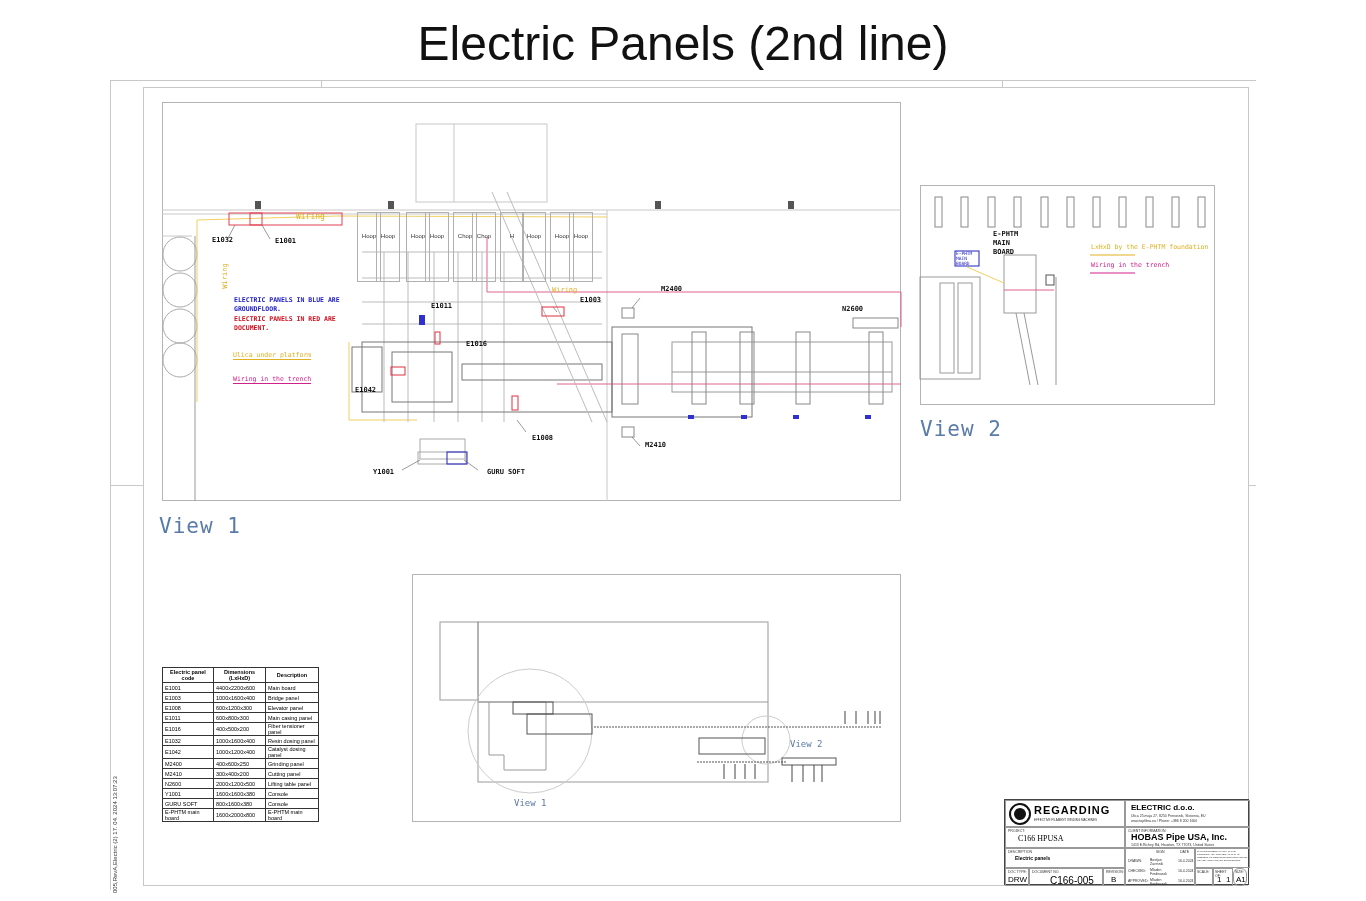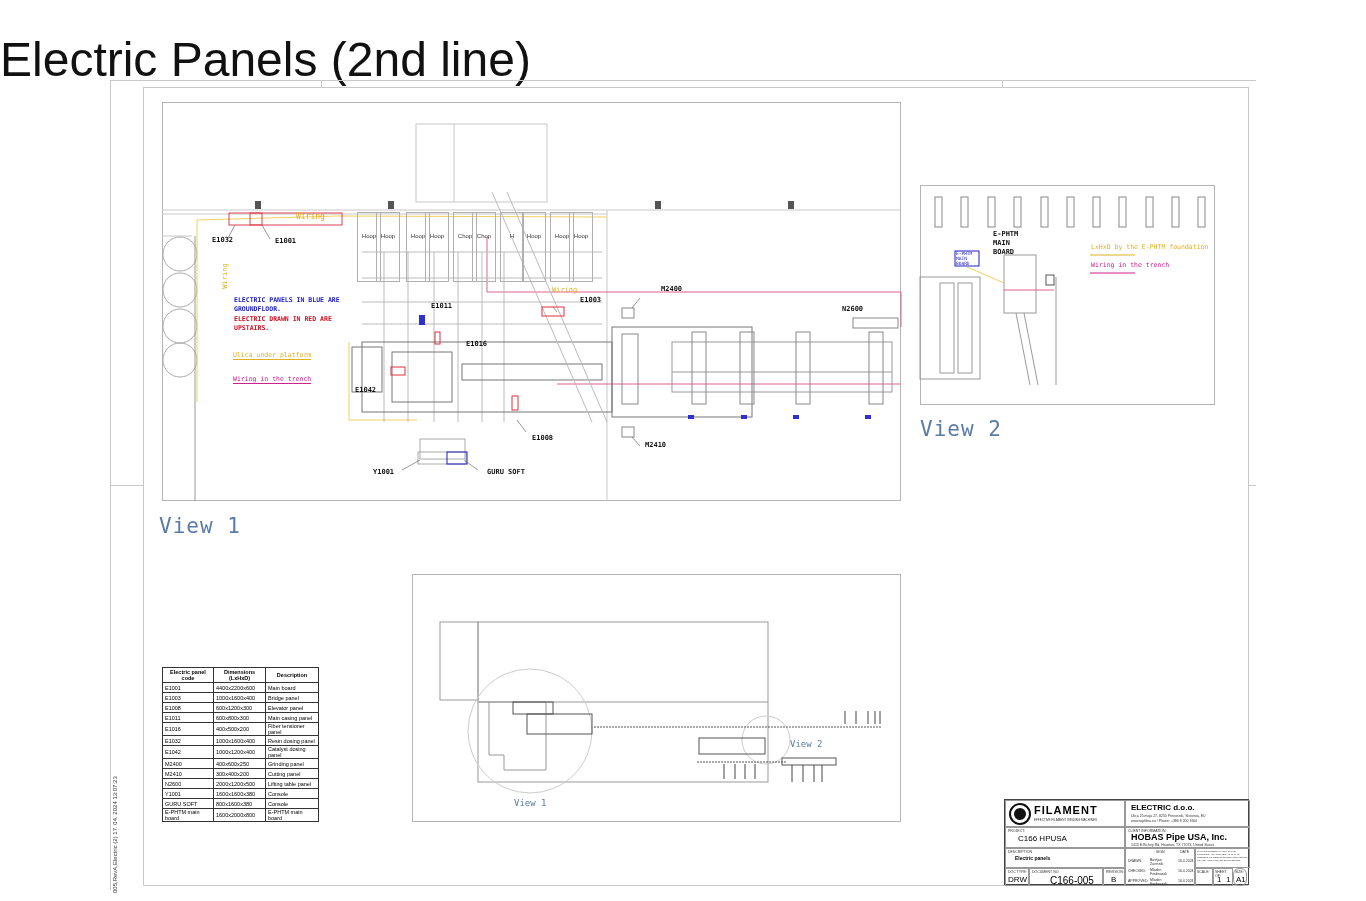--- a/index.html
+++ b/index.html
@@ -1,18 +1,18 @@
 <!DOCTYPE html>
 <html><head>
 <meta charset="utf-8">
 <style>
   html, body { margin:0; padding:0; background:#ffffff; }
   body { width:1366px; height:901px; position:relative; overflow:hidden; font-family:"DejaVu Sans", sans-serif; color:#000; }
   .abs { position:absolute; }
-  #page-title { position:absolute; top:30px; left:0; width:1366px; text-align:left; font-family:"Liberation Sans", sans-serif; font-size:48px; line-height:60px; color:#111; }
+  #page-title { position:absolute; top:14px; left:0; width:1366px; text-align:center; font-family:"Liberation Sans", sans-serif; font-size:48px; line-height:60px; color:#111; }
   .line { position:absolute; background:#c8c8c8; }
   .box { position:absolute; border:1px solid #b4b4b4; box-sizing:border-box; background:#fff; }
   .view-label { position:absolute; font-family:"DejaVu Sans Mono", monospace; color:#5a7aa8; font-size:21px; letter-spacing:1px; }
   .lbl { position:absolute; font-family:"DejaVu Sans Mono", monospace; font-size:7px; font-weight:bold; color:#111; white-space:nowrap; }
   .note { position:absolute; font-family:"DejaVu Sans Mono", monospace; font-size:6.5px; white-space:nowrap; }
   .blue { color:#2020c0; }
   .red { color:#d01020; }
   .yellow { color:#e0b020; }
   .magenta { color:#d0208a; }
   .hoop { position:absolute; border:1px solid #b0b0b0; width:24px; height:70px; font-size:6px; text-align:center; padding-top:20px; box-sizing:border-box; color:#333; font-family:"Liberation Sans", sans-serif; }
@@ -173,21 +173,21 @@
   <div class="hoop" style="left:165px;top:0px;">Hoop</div>
   <div class="hoop" style="left:193px;top:0px;">Hoop</div>
   <div class="hoop" style="left:212px;top:0px;">Hoop</div>
 </div>
 
 <div class="note yellow" style="left:296px;top:212px;font-size:8px;">Wiring</div>
 <div class="note yellow" style="left:212px;top:272px;transform:rotate(-90deg);font-size:7px;">Wiring</div>
 <div class="note yellow" style="left:552px;top:286px;font-size:7px;">Wiring</div>
 
 <div class="note blue" style="left:234px;top:296px;width:110px;white-space:normal;line-height:9px;font-weight:bold;">ELECTRIC PANELS IN BLUE ARE GROUNDFLOOR.</div>
-<div class="note red" style="left:234px;top:315px;width:110px;white-space:normal;line-height:9px;font-weight:bold;">ELECTRIC DRAWN IN RED ARE UPSTAIRS.</div>
+<div class="note red" style="left:234px;top:315px;width:110px;white-space:normal;line-height:9px;font-weight:bold;">ELECTRIC PANELS IN RED ARE DOCUMENT.</div>
 <div class="note yellow" style="left:233px;top:351px;border-bottom:1px solid #e0b020;">Ulica under platform</div>
 <div class="note magenta" style="left:233px;top:375px;border-bottom:1px solid #d0208a;">Wiring in the trench</div>
 
 <div class="lbl" style="left:212px;top:236px;">E1032</div>
 <div class="lbl" style="left:275px;top:237px;">E1001</div>
 <div class="lbl" style="left:431px;top:302px;">E1011</div>
 <div class="lbl" style="left:580px;top:296px;">E1003</div>
 <div class="lbl" style="left:466px;top:340px;">E1016</div>
 <div class="lbl" style="left:355px;top:386px;">E1042</div>
 <div class="lbl" style="left:532px;top:434px;">E1008</div>
@@ -349,31 +349,31 @@
       </tr>
     </tbody>
 </table>
 
 <div id="title-block">
   <div class="cell" style="left:0;top:0;width:120px;height:27px;">
     <svg style="left:3px;top:2px;" width="22" height="22">
       <circle cx="11" cy="11" r="10" fill="#fff" stroke="#111" stroke-width="2"></circle>
       <circle cx="11" cy="11" r="6" fill="#111"></circle>
     </svg>
-    <div class="abs" style="left:28px;top:3px;font-size:11px;font-weight:bold;letter-spacing:1px;">FILAMENT</div>
+    <div class="abs" style="left:28px;top:3px;font-size:11px;font-weight:bold;letter-spacing:1px;">REGARDING</div>
     <div class="tiny" style="left:28px;top:17px;font-size:3px;">EFFECTIVE FILAMENT WINDING MACHINES</div>
   </div>
   <div class="cell" style="left:120px;top:0;width:125px;height:27px;">
     <div class="abs" style="left:5px;top:2px;font-size:8px;font-weight:bold;">ELECTRIC d.o.o.</div>
     <div class="tiny" style="left:5px;top:13px;">Ulica 25.maja 27, 8250 Prenosnik, Slovenia, EU</div>
     <div class="tiny" style="left:5px;top:18px;">www.topfibra.eu / Phone: +386 8 200 1600</div>
   </div>
   <div class="cell" style="left:0;top:27px;width:120px;height:21px;">
     <div class="tiny" style="left:2px;top:1px;">PROJECT:</div>
-    <div class="abs" style="left:12px;top:6px;font-size:8px;">C166 HPUSA</div>
+    <div class="abs" style="left:12px;top:6px;font-size:8px;font-family:Liberation Serif, serif;">C166 HPUSA</div>
   </div>
   <div class="cell" style="left:120px;top:27px;width:125px;height:21px;">
     <div class="tiny" style="left:2px;top:1px;">CLIENT INFORMATION</div>
     <div class="abs" style="left:5px;top:4px;font-size:9px;font-weight:bold;">HOBAS Pipe USA, Inc.</div>
     <div class="tiny" style="left:5px;top:15px;">1413 E.Richey Rd, Houston, TX 77073, United States</div>
   </div>
   <div class="cell" style="left:0;top:48px;width:120px;height:20px;">
     <div class="tiny" style="left:2px;top:1px;">DESCRIPTION</div>
     <div class="abs" style="left:9px;top:6px;font-size:5px;font-weight:bold;">Electric panels</div>
   </div>

